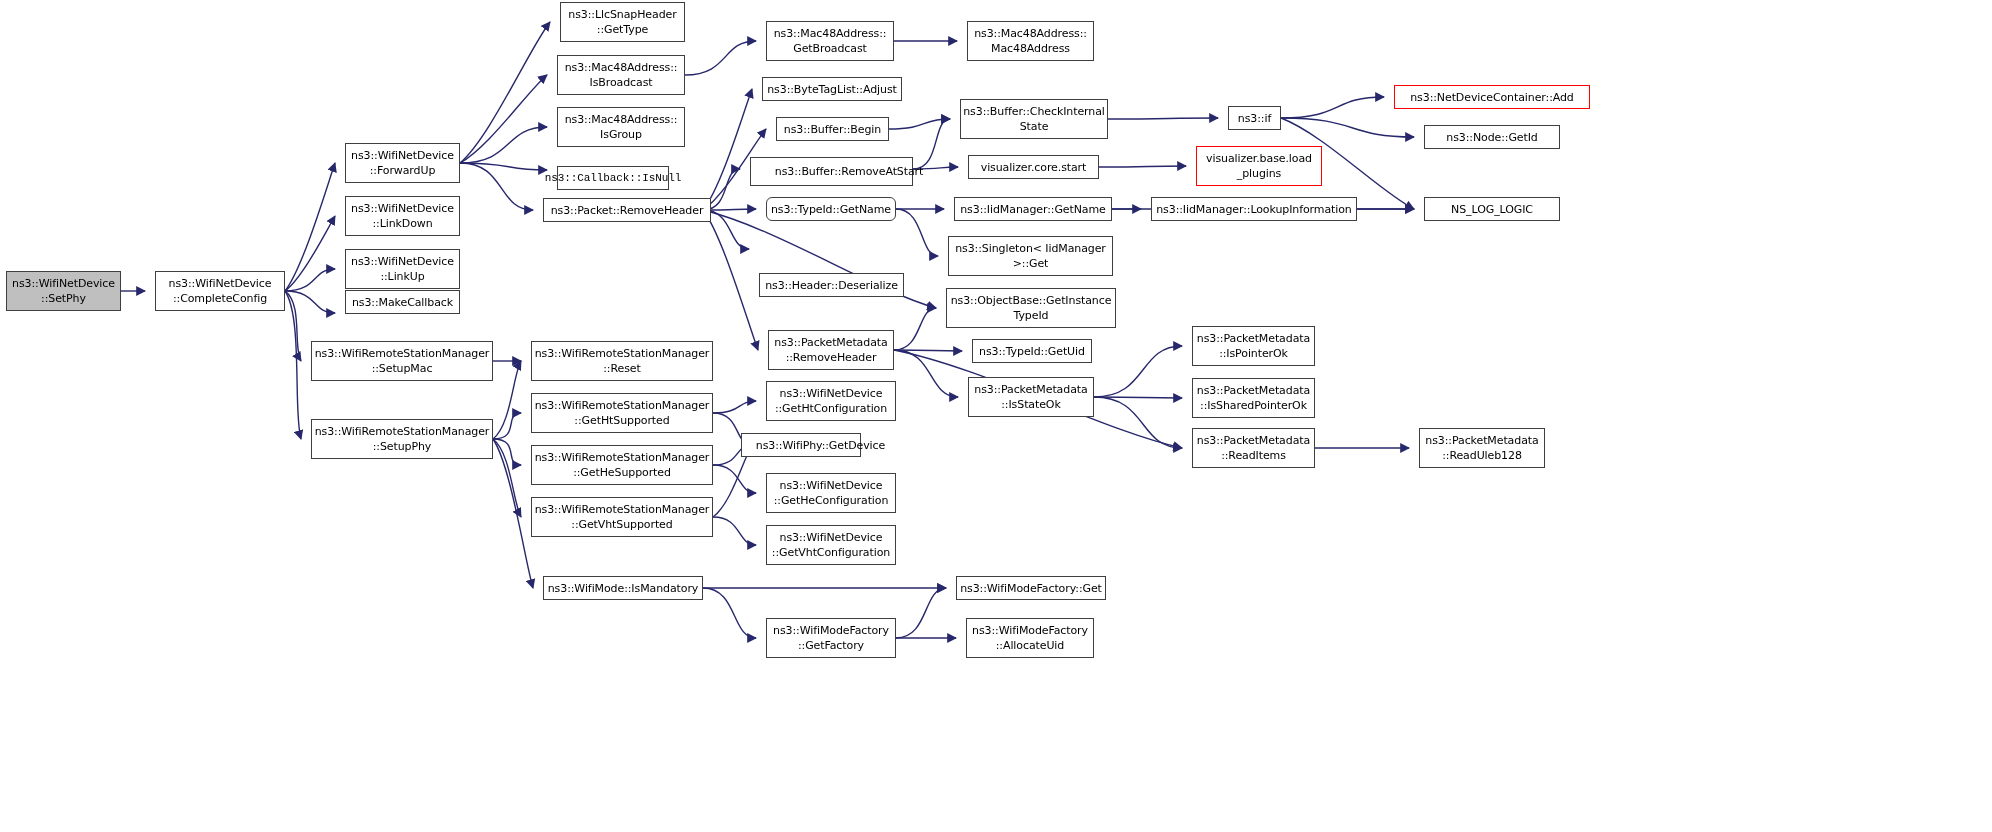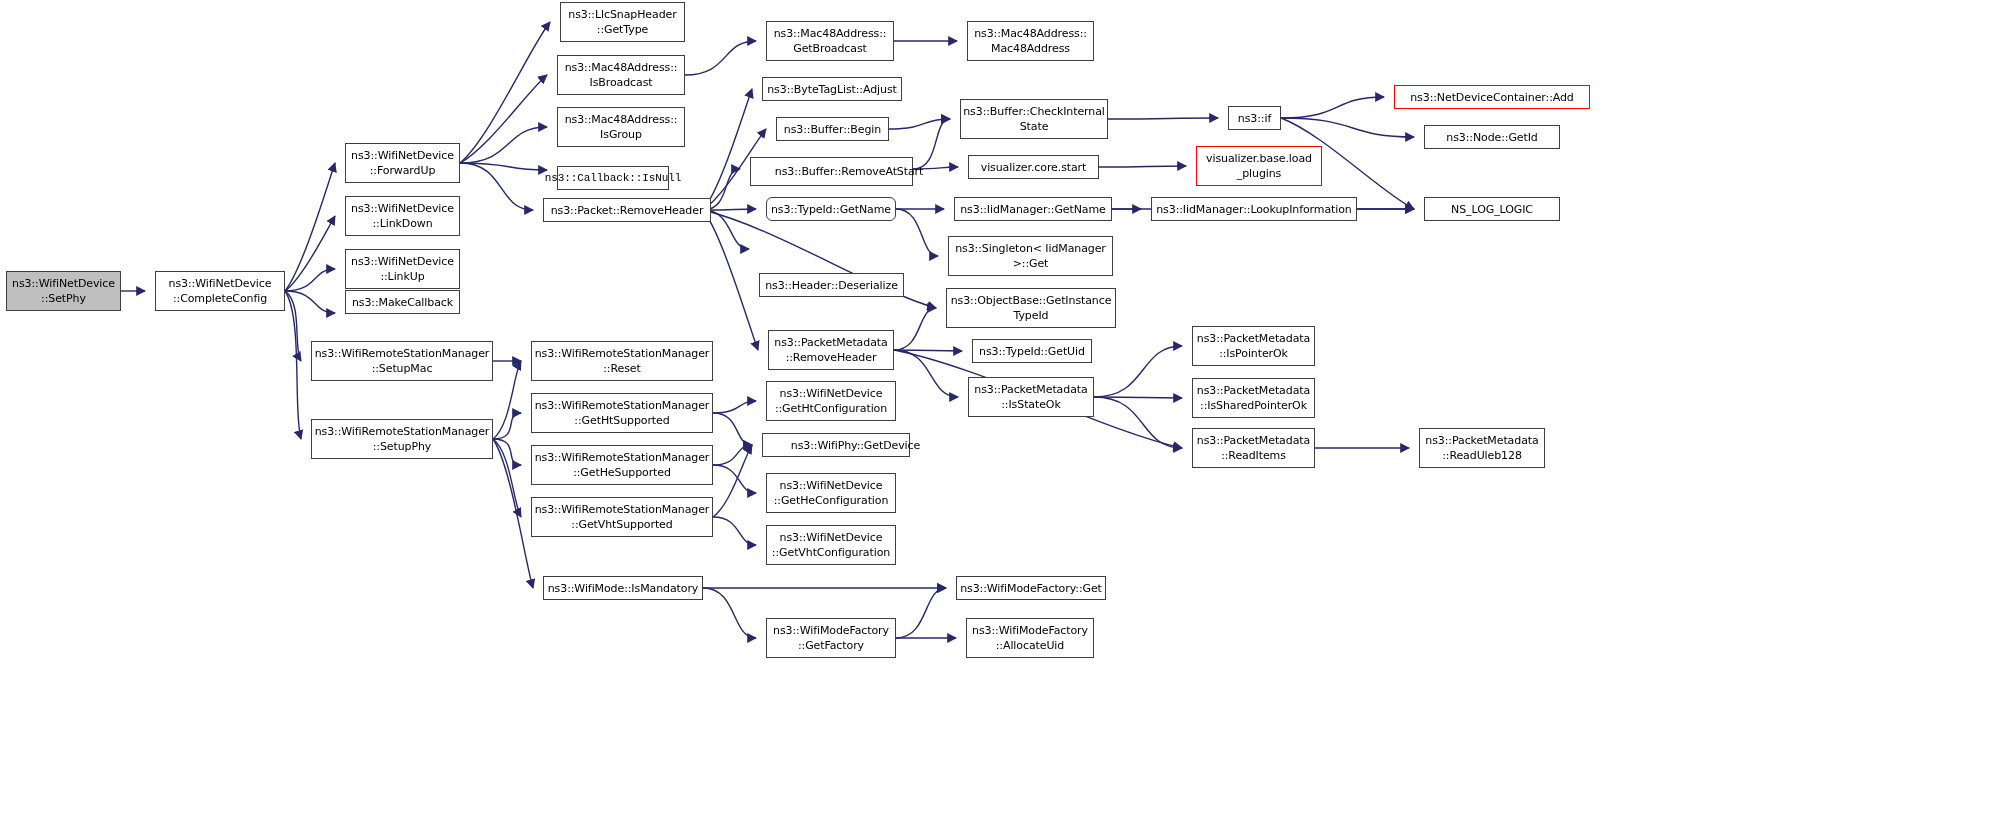--- a/index.html
+++ b/index.html
@@ -155,21 +155,21 @@
 GetBroadcast</div>
       <div class="node" style="left: 762px; top: 77px; width: 140px; height: 24px;">ns3::ByteTagList::Adjust</div>
       <div class="node" style="left: 776px; top: 117px; width: 113px; height: 24px;">ns3::Buffer::Begin</div>
       <div class="node" style="left: 750px; top: 157px; width: 163px; height: 29px; padding-left: 35px;">ns3::Buffer::RemoveAtStart</div>
       <div class="node" style="left: 766px; top: 197px; width: 130px; height: 24px; border-radius: 6px;">ns3::TypeId::GetName</div>
       <div class="node" style="left: 759px; top: 237px; width: 145px; height: 24px; margin-top: 36px;">ns3::Header::Deserialize</div>
       <div class="node" style="left: 768px; top: 330px; width: 126px; height: 40px;">ns3::PacketMetadata
 ::RemoveHeader</div>
       <div class="node" style="left: 766px; top: 381px; width: 130px; height: 40px;">ns3::WifiNetDevice
 ::GetHtConfiguration</div>
-      <div class="node" style="left: 762px; top: 433px; width: 148px; height: 24px; padding-left: 39px;">ns3::WifiPhy::GetDevice</div>
+      <div class="node" style="left: 741px; top: 433px; width: 120px; height: 24px; padding-left: 39px;">ns3::WifiPhy::GetDevice</div>
       <div class="node" style="left: 766px; top: 473px; width: 130px; height: 40px;">ns3::WifiNetDevice
 ::GetHeConfiguration</div>
       <div class="node" style="left: 766px; top: 525px; width: 130px; height: 40px;">ns3::WifiNetDevice
 ::GetVhtConfiguration</div>
       <div class="node" style="left: 766px; top: 618px; width: 130px; height: 40px;">ns3::WifiModeFactory
 ::GetFactory</div>
       <div class="node" style="left: 960px; top: 99px; width: 148px; height: 40px;">ns3::Buffer::CheckInternal
 State</div>
       <div class="node" style="left: 968px; top: 155px; width: 131px; height: 24px;">visualizer.core.start</div>
       <div class="node" style="left: 954px; top: 197px; width: 158px; height: 24px;">ns3::IidManager::GetName</div>

